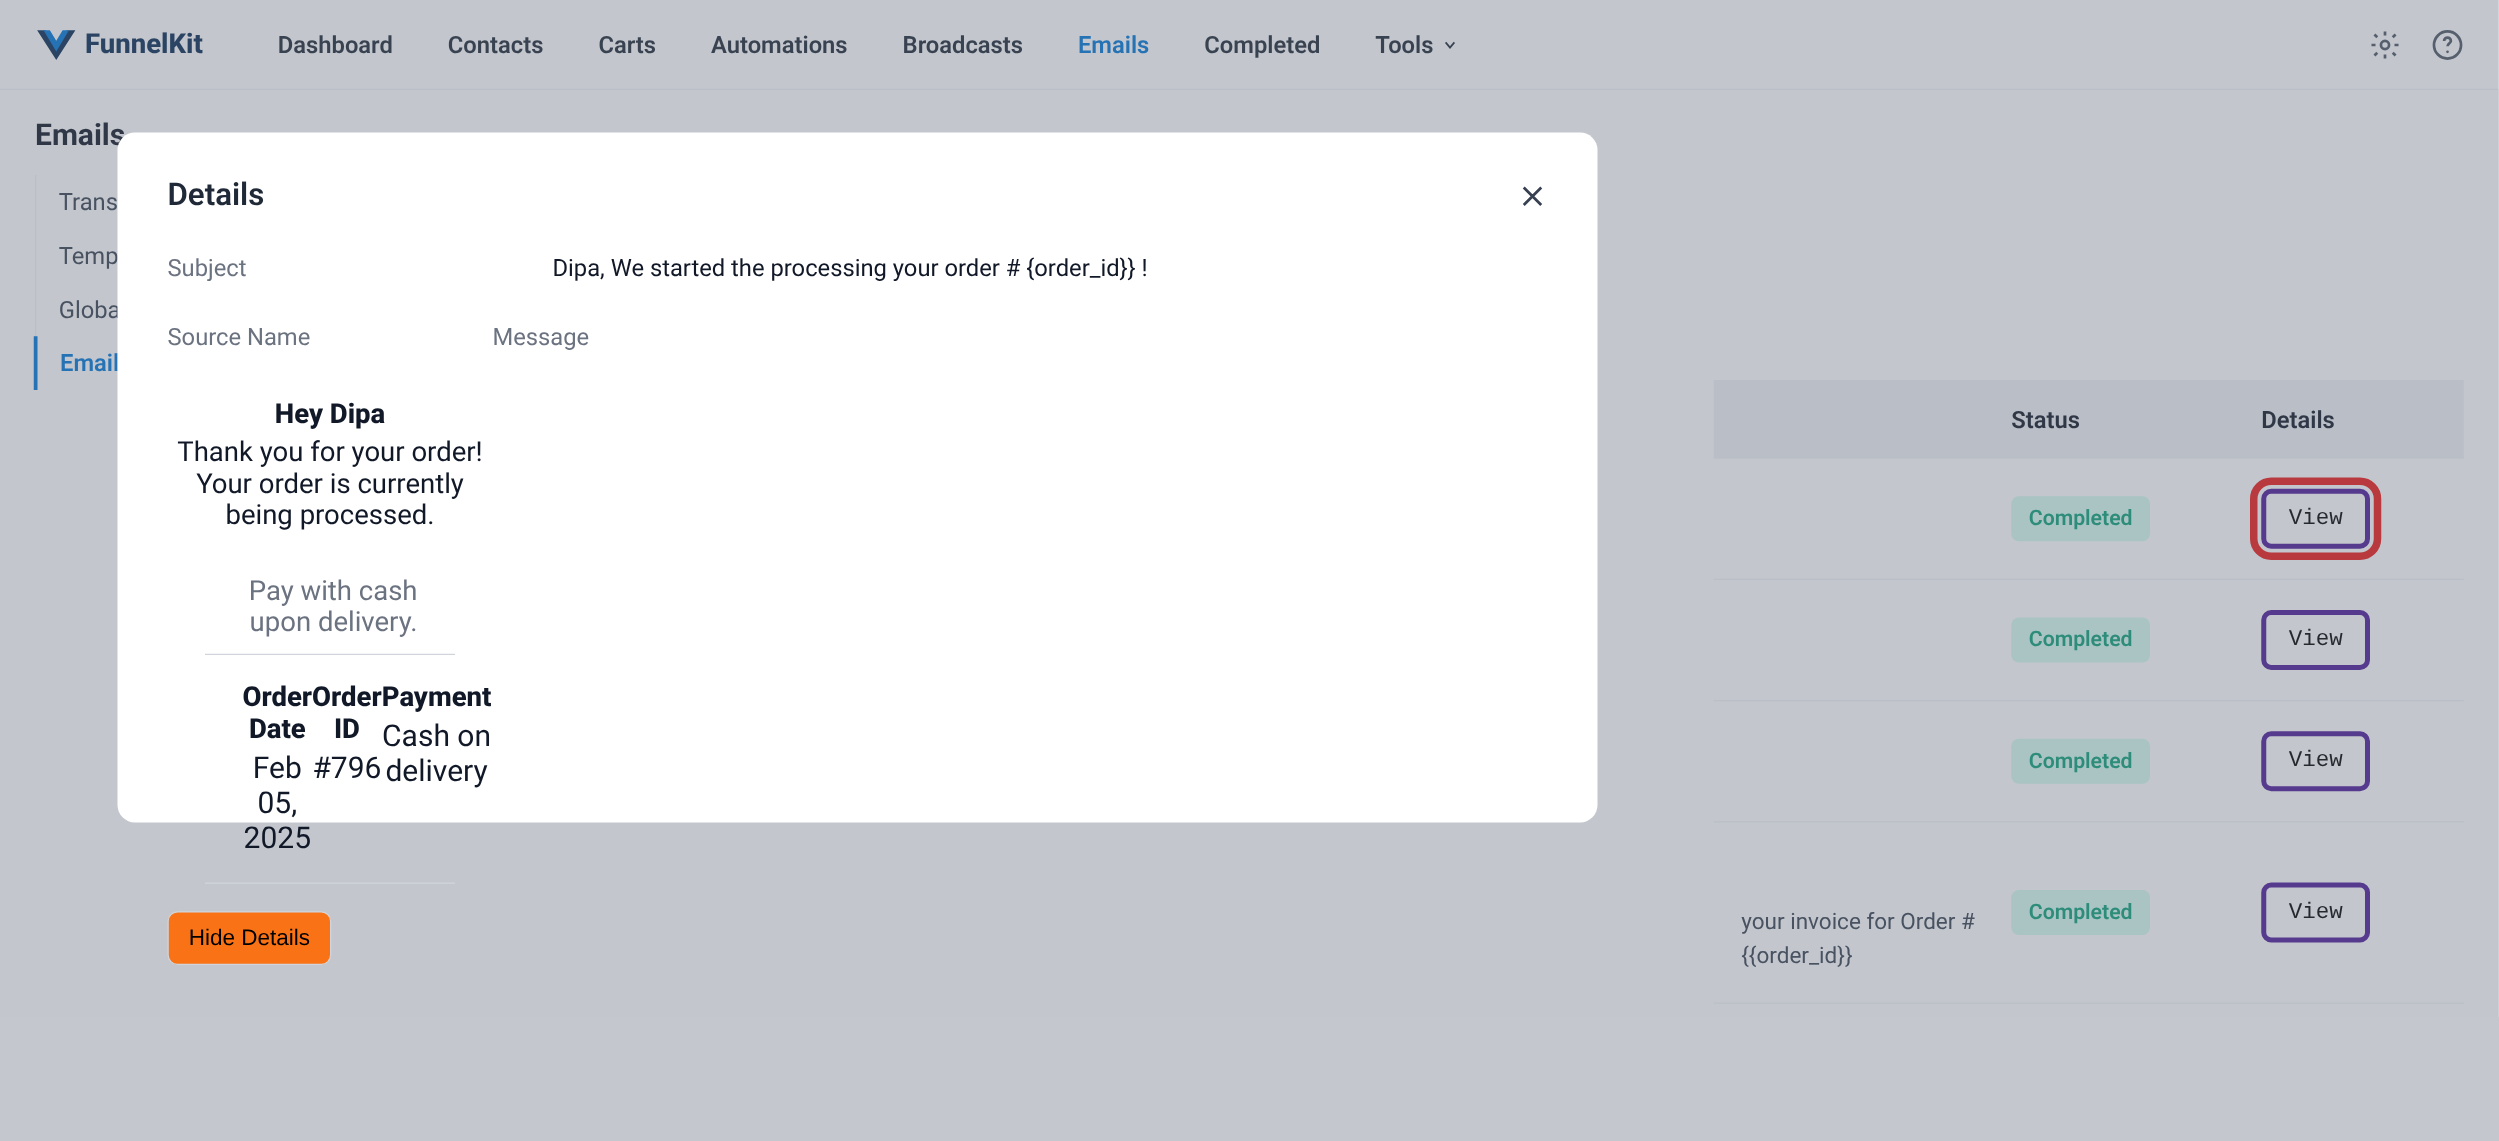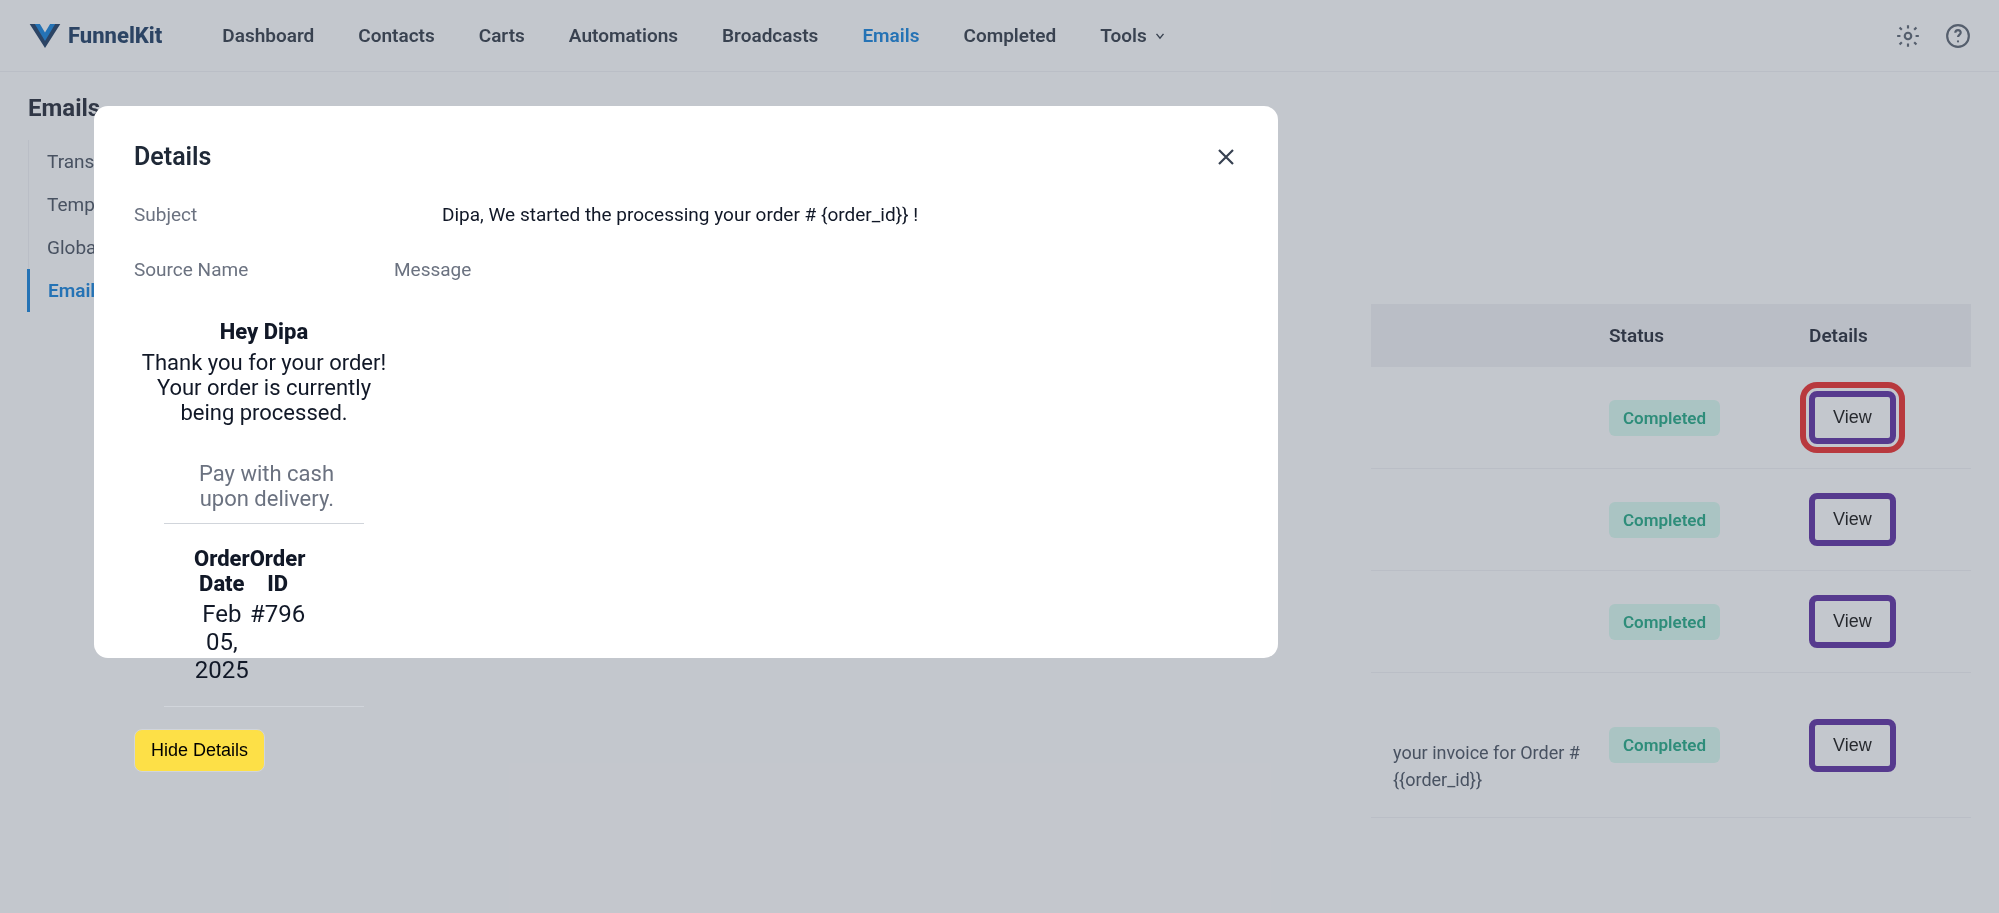--- a/index.html
+++ b/index.html
@@ -123,27 +123,28 @@
     background: #ccf0e6;
     color: #0f9b77;
     font-weight: 600;
     padding: 8px 14px;
     border-radius: 6px;
     width: fit-content;
     font-size: 17px;
   }
   .view-btn {
     background: #f3f4f6;
-    border: 6px solid #4c1d95;
+    border: 4px solid #4c1d95;
     border-radius: 8px;
     padding: 10px 18px;
     font-size: 18px;
     font-weight: 500;
     cursor: pointer;
     width: fit-content;
+    font-family: Liberation Mono, monospace;
   }
   .highlight-red {
     outline: 6px solid #e21b1b;
     outline-offset: 3px;
     border-radius: 8px;
   }
   .row-text {
     color: #374151;
     font-size: 18px;
     line-height: 1.5;
@@ -245,21 +246,21 @@
   .meta-head {
     font-size: 22px;
     font-weight: 800;
     margin-bottom: 4px;
   }
   .meta-val {
     font-size: 24px;
   }
   .hide-btn {
     margin-top: 22px;
-    background: #fde047;
+    background: #f97316;
     border: 1px solid #d1d5db;
     border-radius: 8px;
     padding: 10px 16px;
     font-size: 18px;
     font-weight: 500;
     cursor: pointer;
   }
 </style>
 </head>
 <body>
@@ -376,17 +377,21 @@
       <div class="pay-note">Pay with cash upon delivery.</div>
       <div class="order-meta">
         <div>
           <div class="meta-head">Order Date</div>
           <div class="meta-val">Feb 05, 2025</div>
         </div>
         <div>
           <div class="meta-head">Order ID</div>
           <div class="meta-val">#796</div>
         </div>
+        <div>
+          <div class="meta-head">Payment</div>
+          <div class="meta-val">Cash on delivery</div>
+        </div>
       </div>
       <button class="hide-btn">Hide Details</button>
     </div>
   </div>
 </div>
 
 </body></html>

